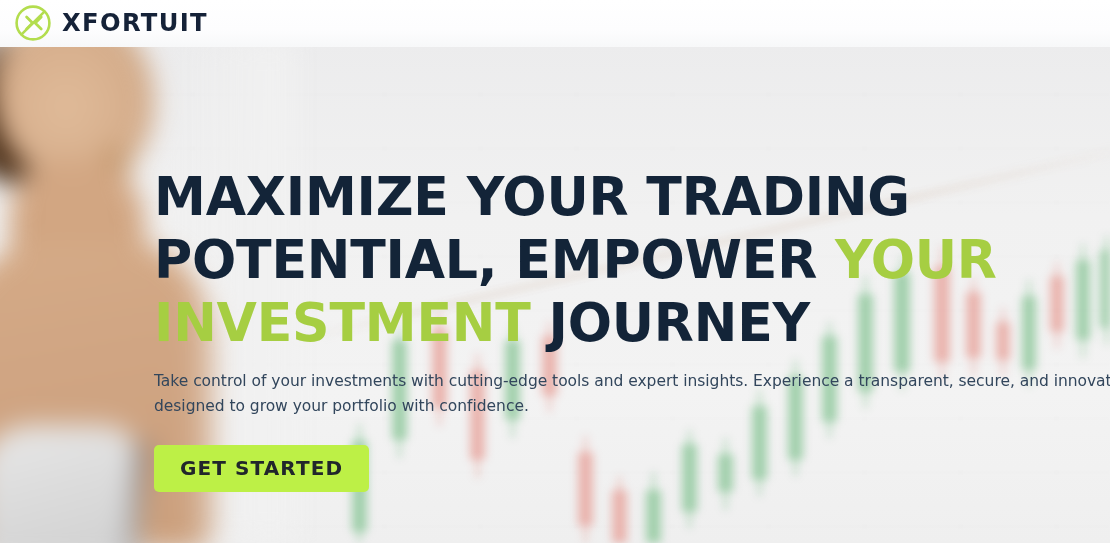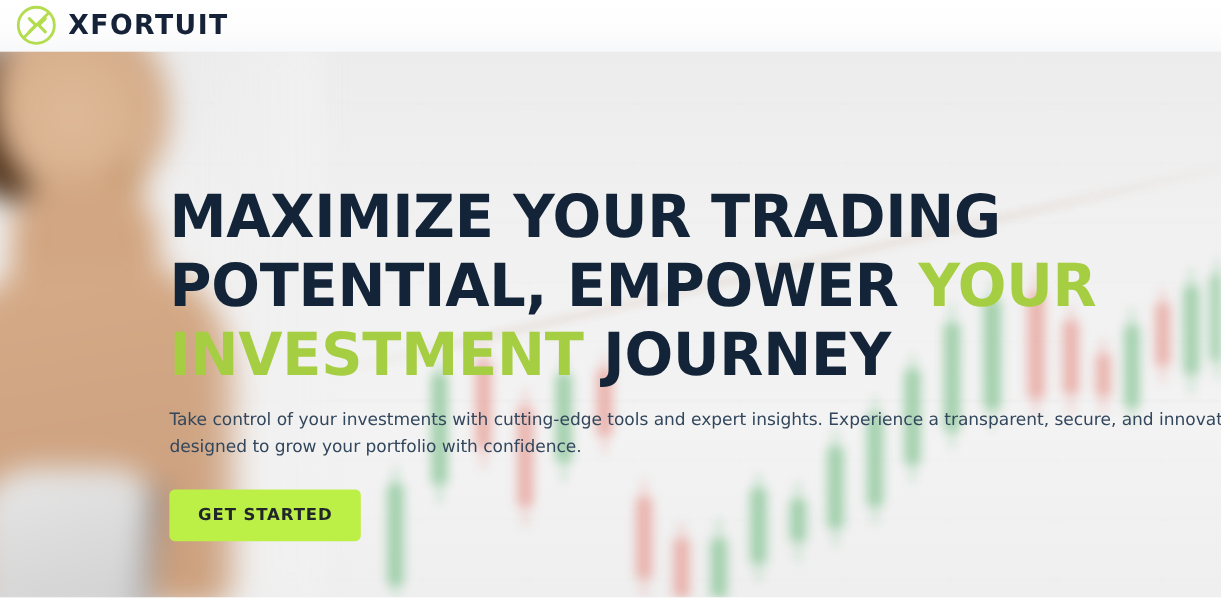--- a/index.html
+++ b/index.html
@@ -147,21 +147,21 @@
     display:inline-block;
     margin-top:26px;
     background:#bdf046;
     color:#21262b;
     border:none;
     border-radius:5px;
     padding:0 26px;
     height:47px;
     line-height:47px;
     font-family:"DejaVu Sans", sans-serif;
-    font-size:15px;
+    font-size:20px;
     font-weight:700;
     letter-spacing:0.055em;
     cursor:pointer;
   }
 </style>
 </head>
 <body>
 
 <div class="page">
 

